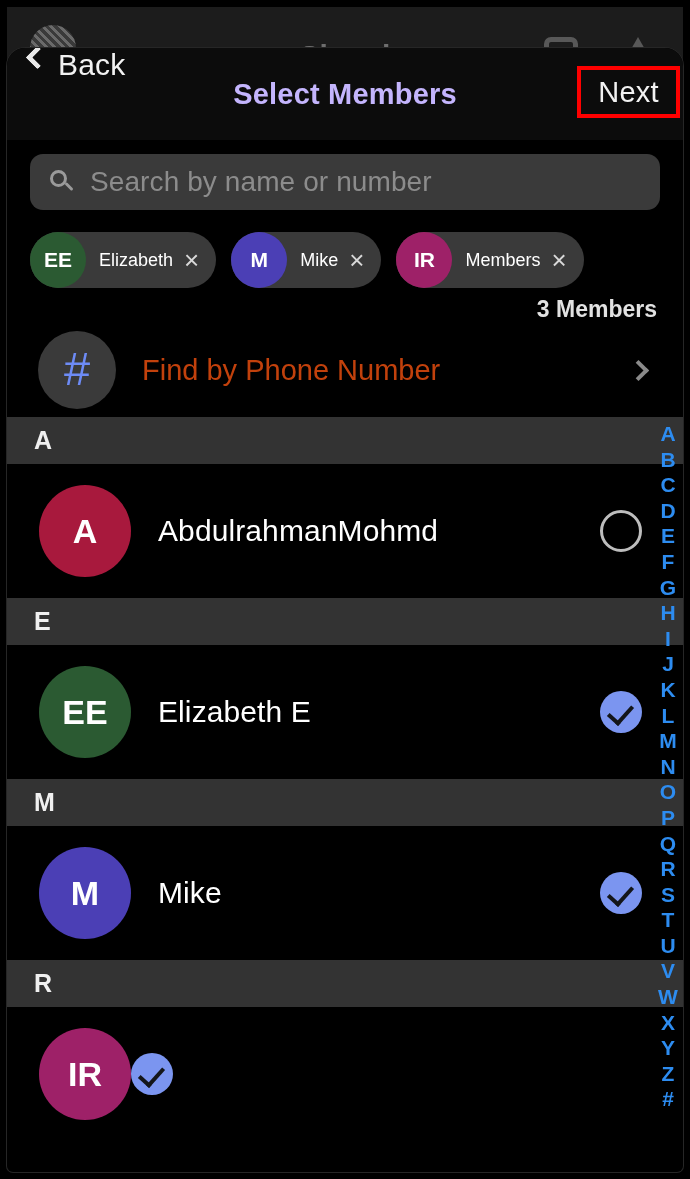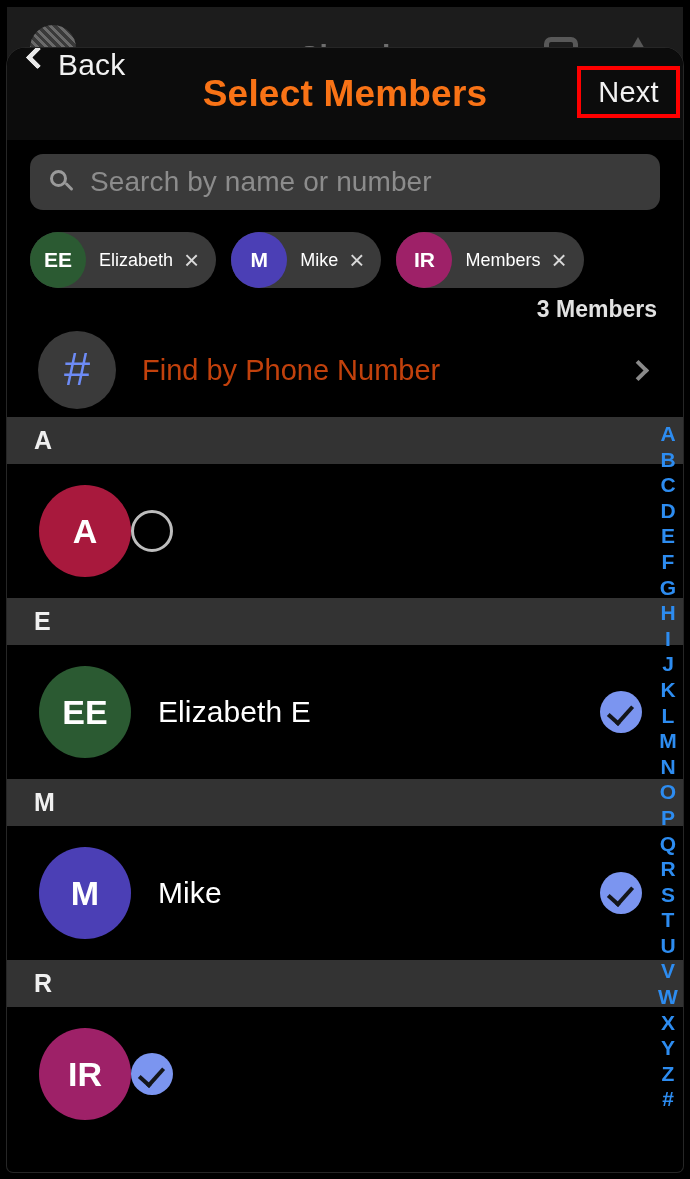--- a/index.html
+++ b/index.html
@@ -95,22 +95,22 @@
   .nav-back-label {
     color: #f2f2f2;
     font-size: 30px;
     letter-spacing: .2px;
   }
   .nav-title {
     position: absolute;
     left: 0; right: 0; top: 0;
     height: 92px;
     display: flex; align-items: center; justify-content: center;
-    color: #f97316;
-    font-size: 37px;
+    color: #c4b5fd;
+    font-size: 29px;
     font-weight: bold;
     letter-spacing: .2px;
   }
   .nav-next-wrap {
     position: absolute;
     right: 3px; top: 18px;
     width: 103px; height: 52px;
     border: 4px solid #ff0000;
     display: flex; align-items: center; justify-content: center;
     cursor: pointer;
@@ -375,20 +375,21 @@
         <span class="hash-glyph">#</span>
       </div>
       <span class="find-label">Find by Phone Number</span>
       <span class="chev-right"></span>
     </div>
 
     <div class="list">
         <div class="sec-header">A</div>
         <div class="contact-row">
           <div class="avatar" style="background: rgb(168, 25, 61);">A</div>
+          <span class="contact-name">AbdulrahmanMohmd</span>
           <span class="check off"></span>
         </div>
         <div class="sec-header">E</div>
         <div class="contact-row">
           <div class="avatar" style="background: rgb(43, 90, 50);">EE</div>
           <span class="contact-name">Elizabeth E</span>
           <span class="check on"></span>
         </div>
         <div class="sec-header">M</div>
         <div class="contact-row">

